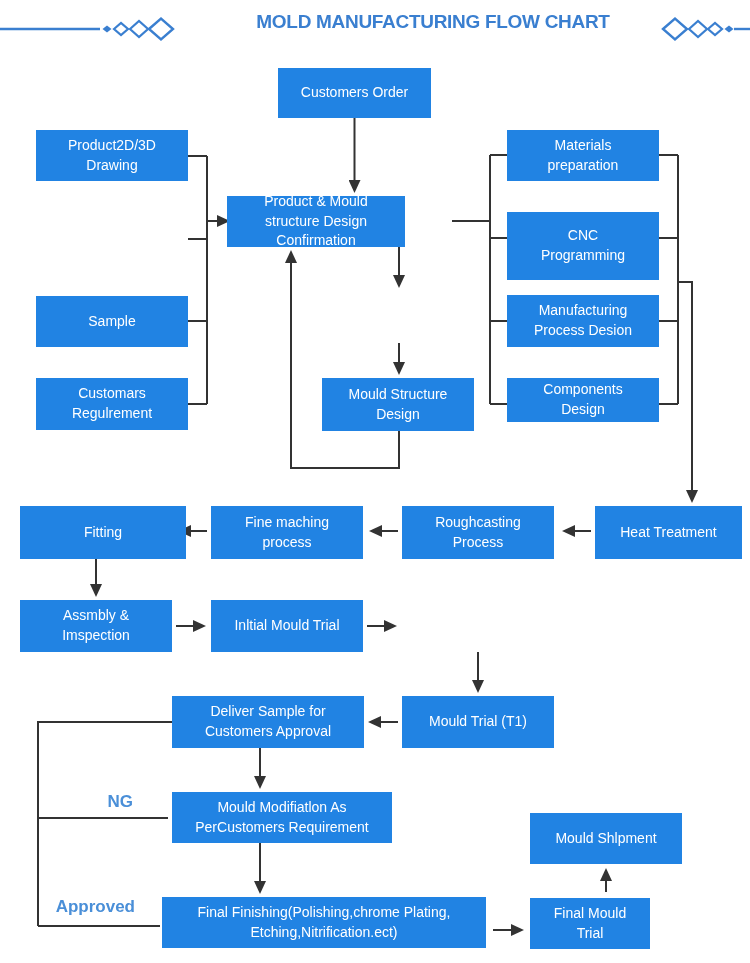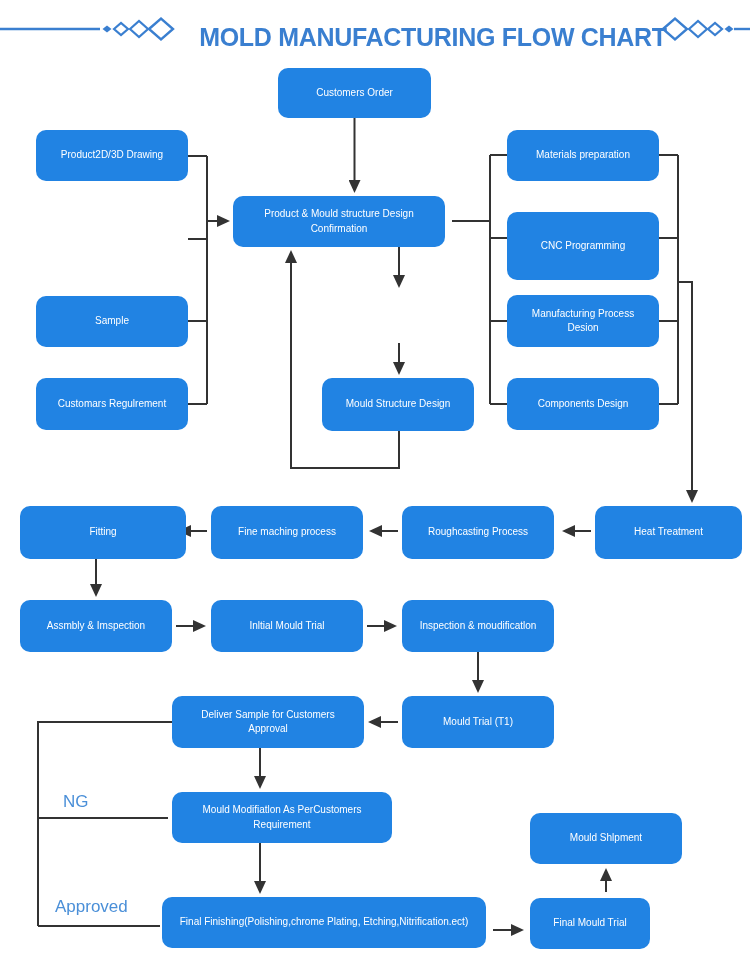--- a/index.html
+++ b/index.html
@@ -12,42 +12,40 @@
   *{box-sizing:border-box;margin:0;padding:0;}
   html,body{background:#fff;}
   body{
     width:750px;height:963px;
     font-family:"Liberation Sans", sans-serif;
     overflow:hidden;
   }
   .page{position:relative;width:750px;height:963px;background:#fff;}
   .page-title{
     position:absolute;left:433px;top:11px;transform:translateX(-50%);
-    font-size:25px;font-weight:bold;letter-spacing:-0.3px;white-space:nowrap;
+    font-size:19px;font-weight:bold;letter-spacing:-0.3px;white-space:nowrap;
     color:var(--title-blue);
-    margin-top:12px;
   }
   .ornament{position:absolute;top:2px;width:200px;height:54px;}
   .ornament-left{left:0;}
   .ornament-right{right:0;}
   .connectors{position:absolute;left:0;top:0;width:750px;height:963px;}
   .node{
     position:absolute;
     background:var(--node-fill);
     color:var(--node-text);
     display:flex;align-items:center;justify-content:center;
     text-align:center;
-    font-size:10px;line-height:1.42;
+    font-size:14px;line-height:1.42;
     padding:2px 17px;
-    border-radius:10px;
   }
   .branch-label{
     position:absolute;
     color:var(--branch-label-blue);
-    font-size:17px;text-align:left;
+    font-size:17px;text-align:right;font-weight:bold;
   }
 </style>
 </head>
 <body>
 
 <div class="page">
 
   <svg class="ornament ornament-left" viewBox="0 0 200 54">
     <line x1="0" y1="27" x2="100" y2="27" stroke="#3A7FD0" stroke-width="2.4"></line>
     <polygon points="102.5,27 107,23.5 111.5,27 107,30.5" fill="#3A7FD0"></polygon>
@@ -114,36 +112,35 @@
       <path d="M606,892 V871" marker-end="url(#arrow)"></path>
     </g>
   </svg>
 
   <div class="node" style="left:278px;top:68px;width:153px;height:50px">Customers Order</div>
 
   <div class="node" style="left:36px;top:130px;width:152px;height:51px">Product2D/3D Drawing</div>
   <div class="node" style="left:36px;top:296px;width:152px;height:51px">Sample</div>
   <div class="node" style="left:36px;top:378px;width:152px;height:52px">Customars Regulrement</div>
 
-  <div class="node" style="left:233px;top:196px;width:212px;height:51px">Product &amp; Mould structure Design Confirmation</div>
+  <div class="node" style="left:227px;top:196px;width:178px;height:51px">Product &amp; Mould structure Design Confirmation</div>
   <div class="node" style="left:322px;top:378px;width:152px;height:53px">Mould Structure Design</div>
 
   <div class="node" style="left:507px;top:130px;width:152px;height:51px">Materials preparation</div>
   <div class="node" style="left:507px;top:212px;width:152px;height:68px">CNC Programming</div>
   <div class="node" style="left:507px;top:295px;width:152px;height:52px">Manufacturing Process Desion</div>
-  <div class="node" style="left:507px;top:378px;width:152px;height:52px">Components Design</div>
+  <div class="node" style="left:507px;top:378px;width:152px;height:44px">Components Design</div>
 
   <div class="node" style="left:20px;top:506px;width:166px;height:53px">Fitting</div>
   <div class="node" style="left:211px;top:506px;width:152px;height:53px">Fine maching process</div>
   <div class="node" style="left:402px;top:506px;width:152px;height:53px">Roughcasting Process</div>
   <div class="node" style="left:595px;top:506px;width:147px;height:53px">Heat Treatment</div>
 
   <div class="node" style="left:20px;top:600px;width:152px;height:52px">Assmbly &amp; Imspection</div>
   <div class="node" style="left:211px;top:600px;width:152px;height:52px">Inltial Mould Trial</div>
-  <div class="node" style="left:402px;top:600px;width:152px;height:52px">Inspection &amp; moudificatlon</div>
 
   <div class="node" style="left:172px;top:696px;width:192px;height:52px">Deliver Sample for Customers Approval</div>
   <div class="node" style="left:402px;top:696px;width:152px;height:52px">Mould Trial (T1)</div>
 
   <div class="node" style="left:172px;top:792px;width:220px;height:51px">Mould Modifiatlon As PerCustomers Requirement</div>
   <div class="node" style="left:530px;top:813px;width:152px;height:51px">Mould Shlpment</div>
 
   <div class="node" style="left:162px;top:897px;width:324px;height:51px">Final Finishing(Polishing,chrome Plating, Etching,Nitrification.ect)</div>
   <div class="node" style="left:530px;top:898px;width:120px;height:51px">Final Mould Trial</div>
 

